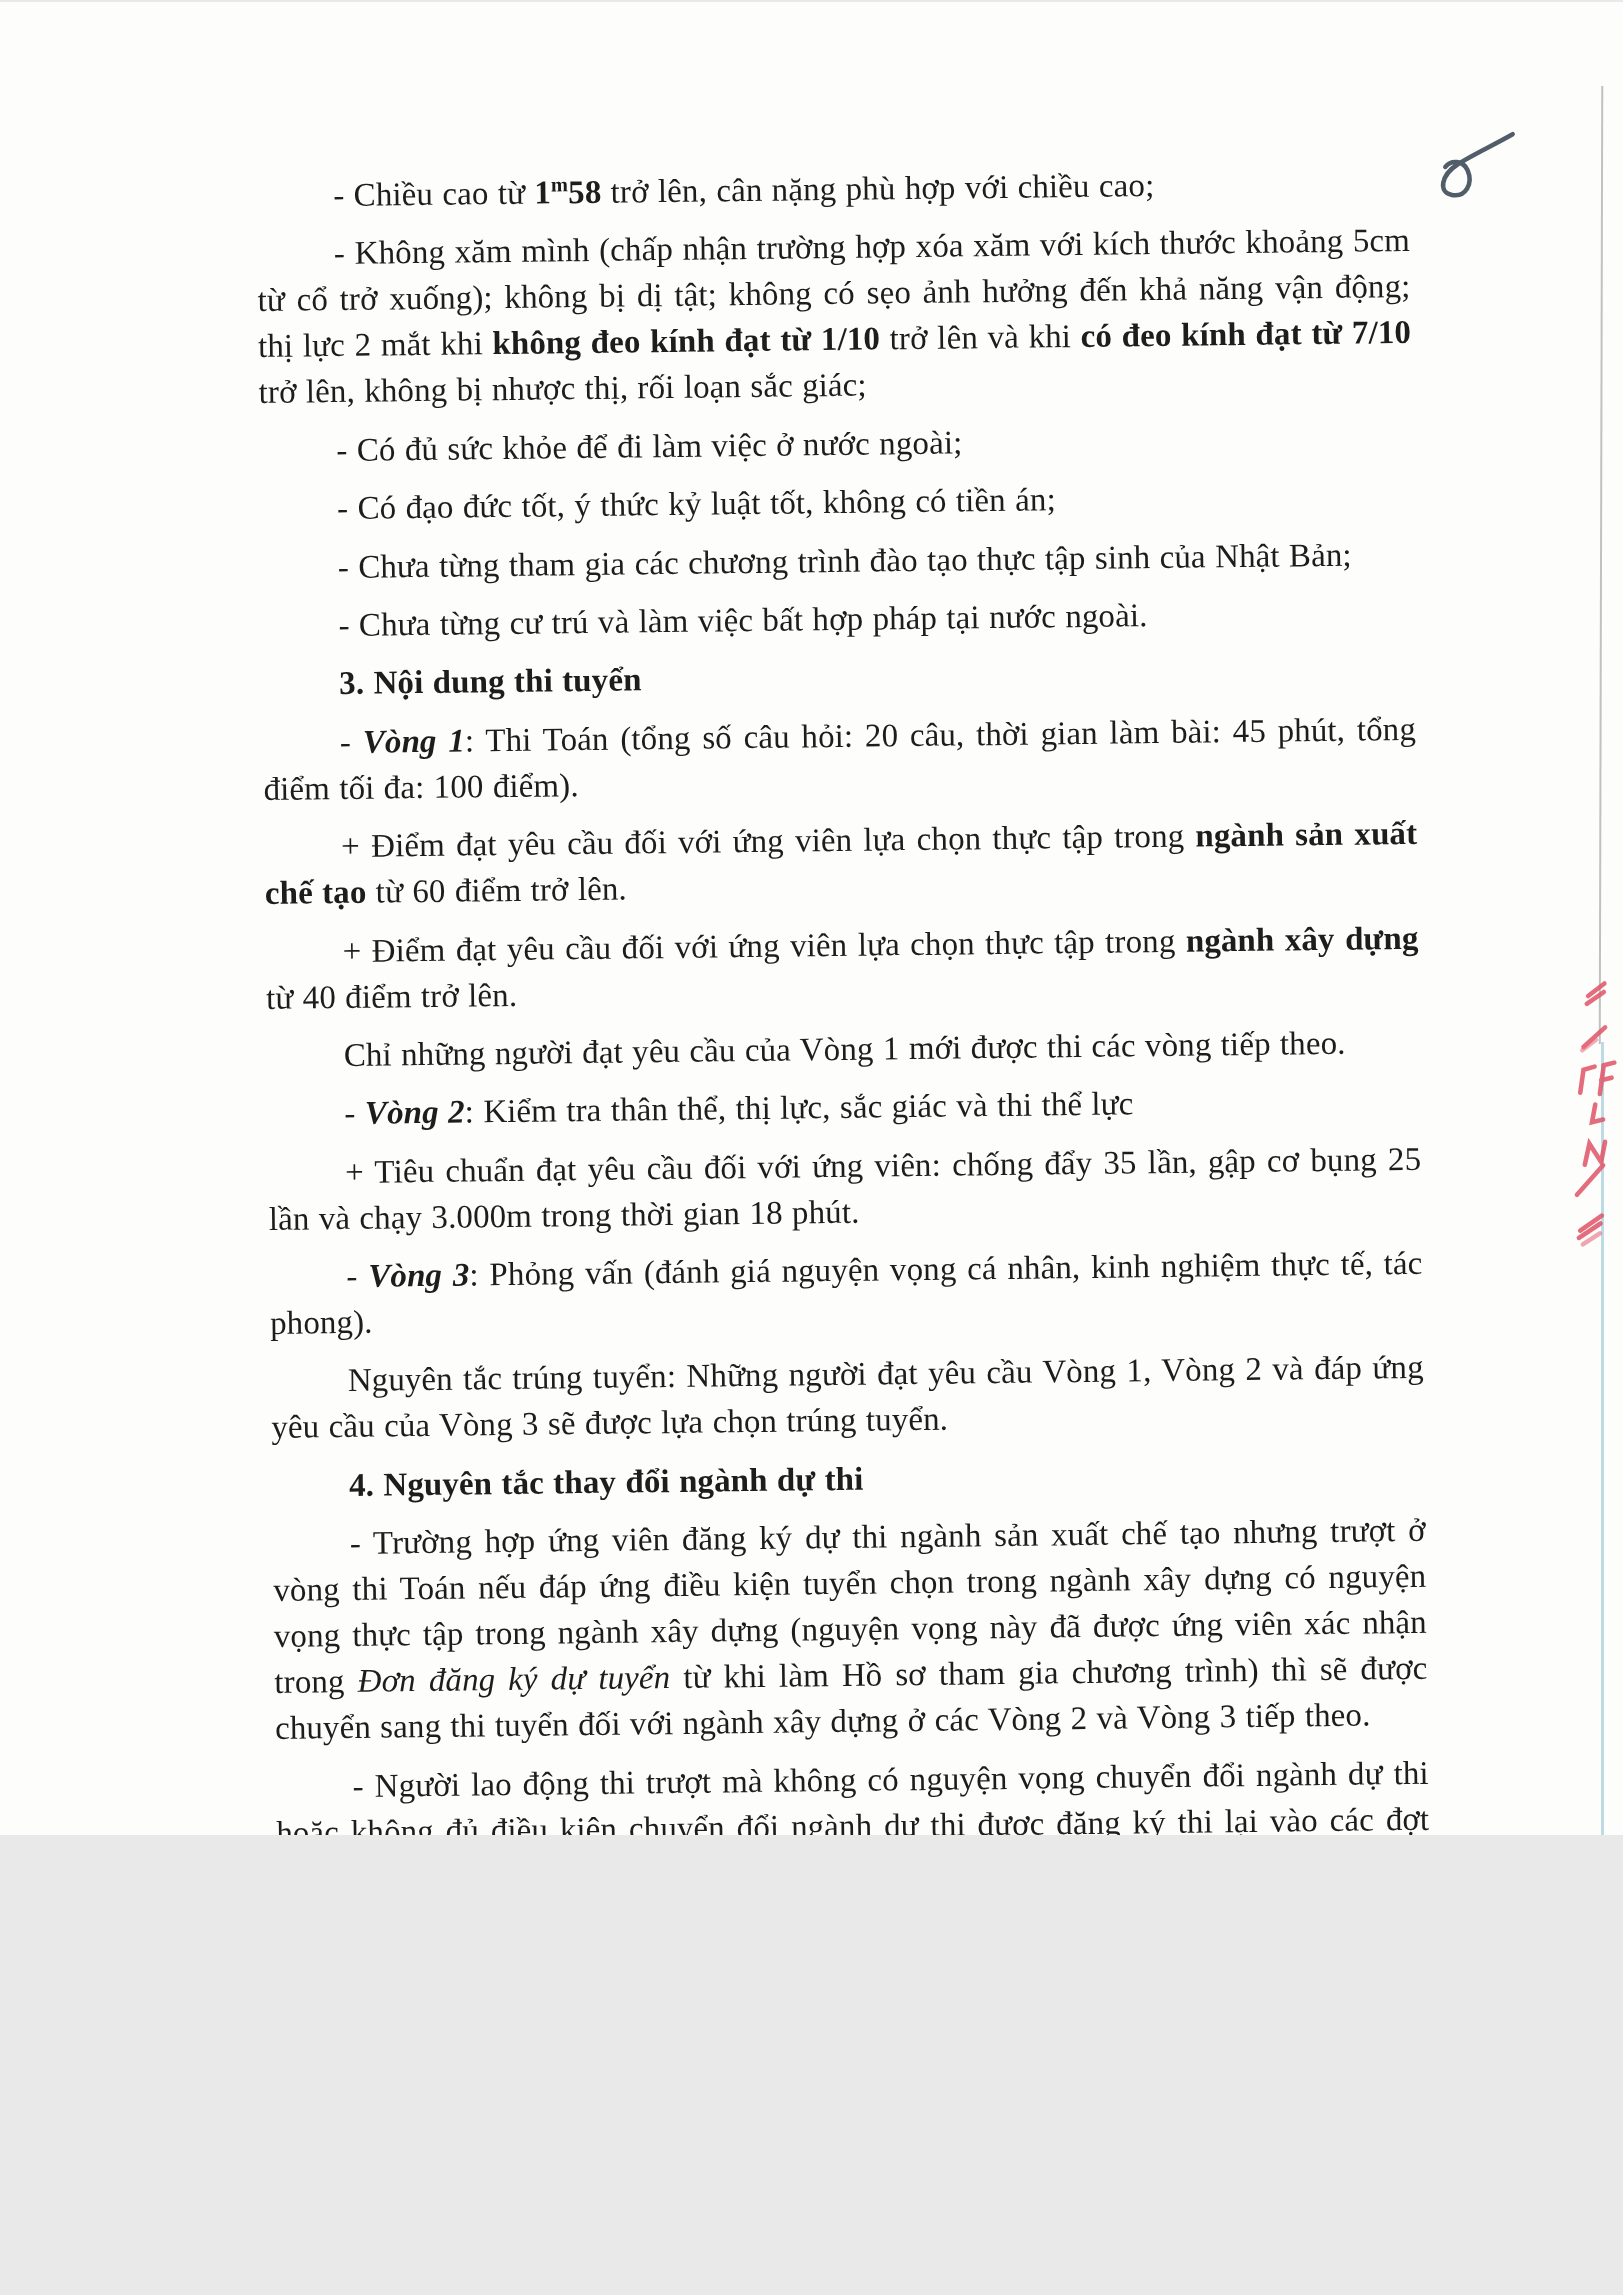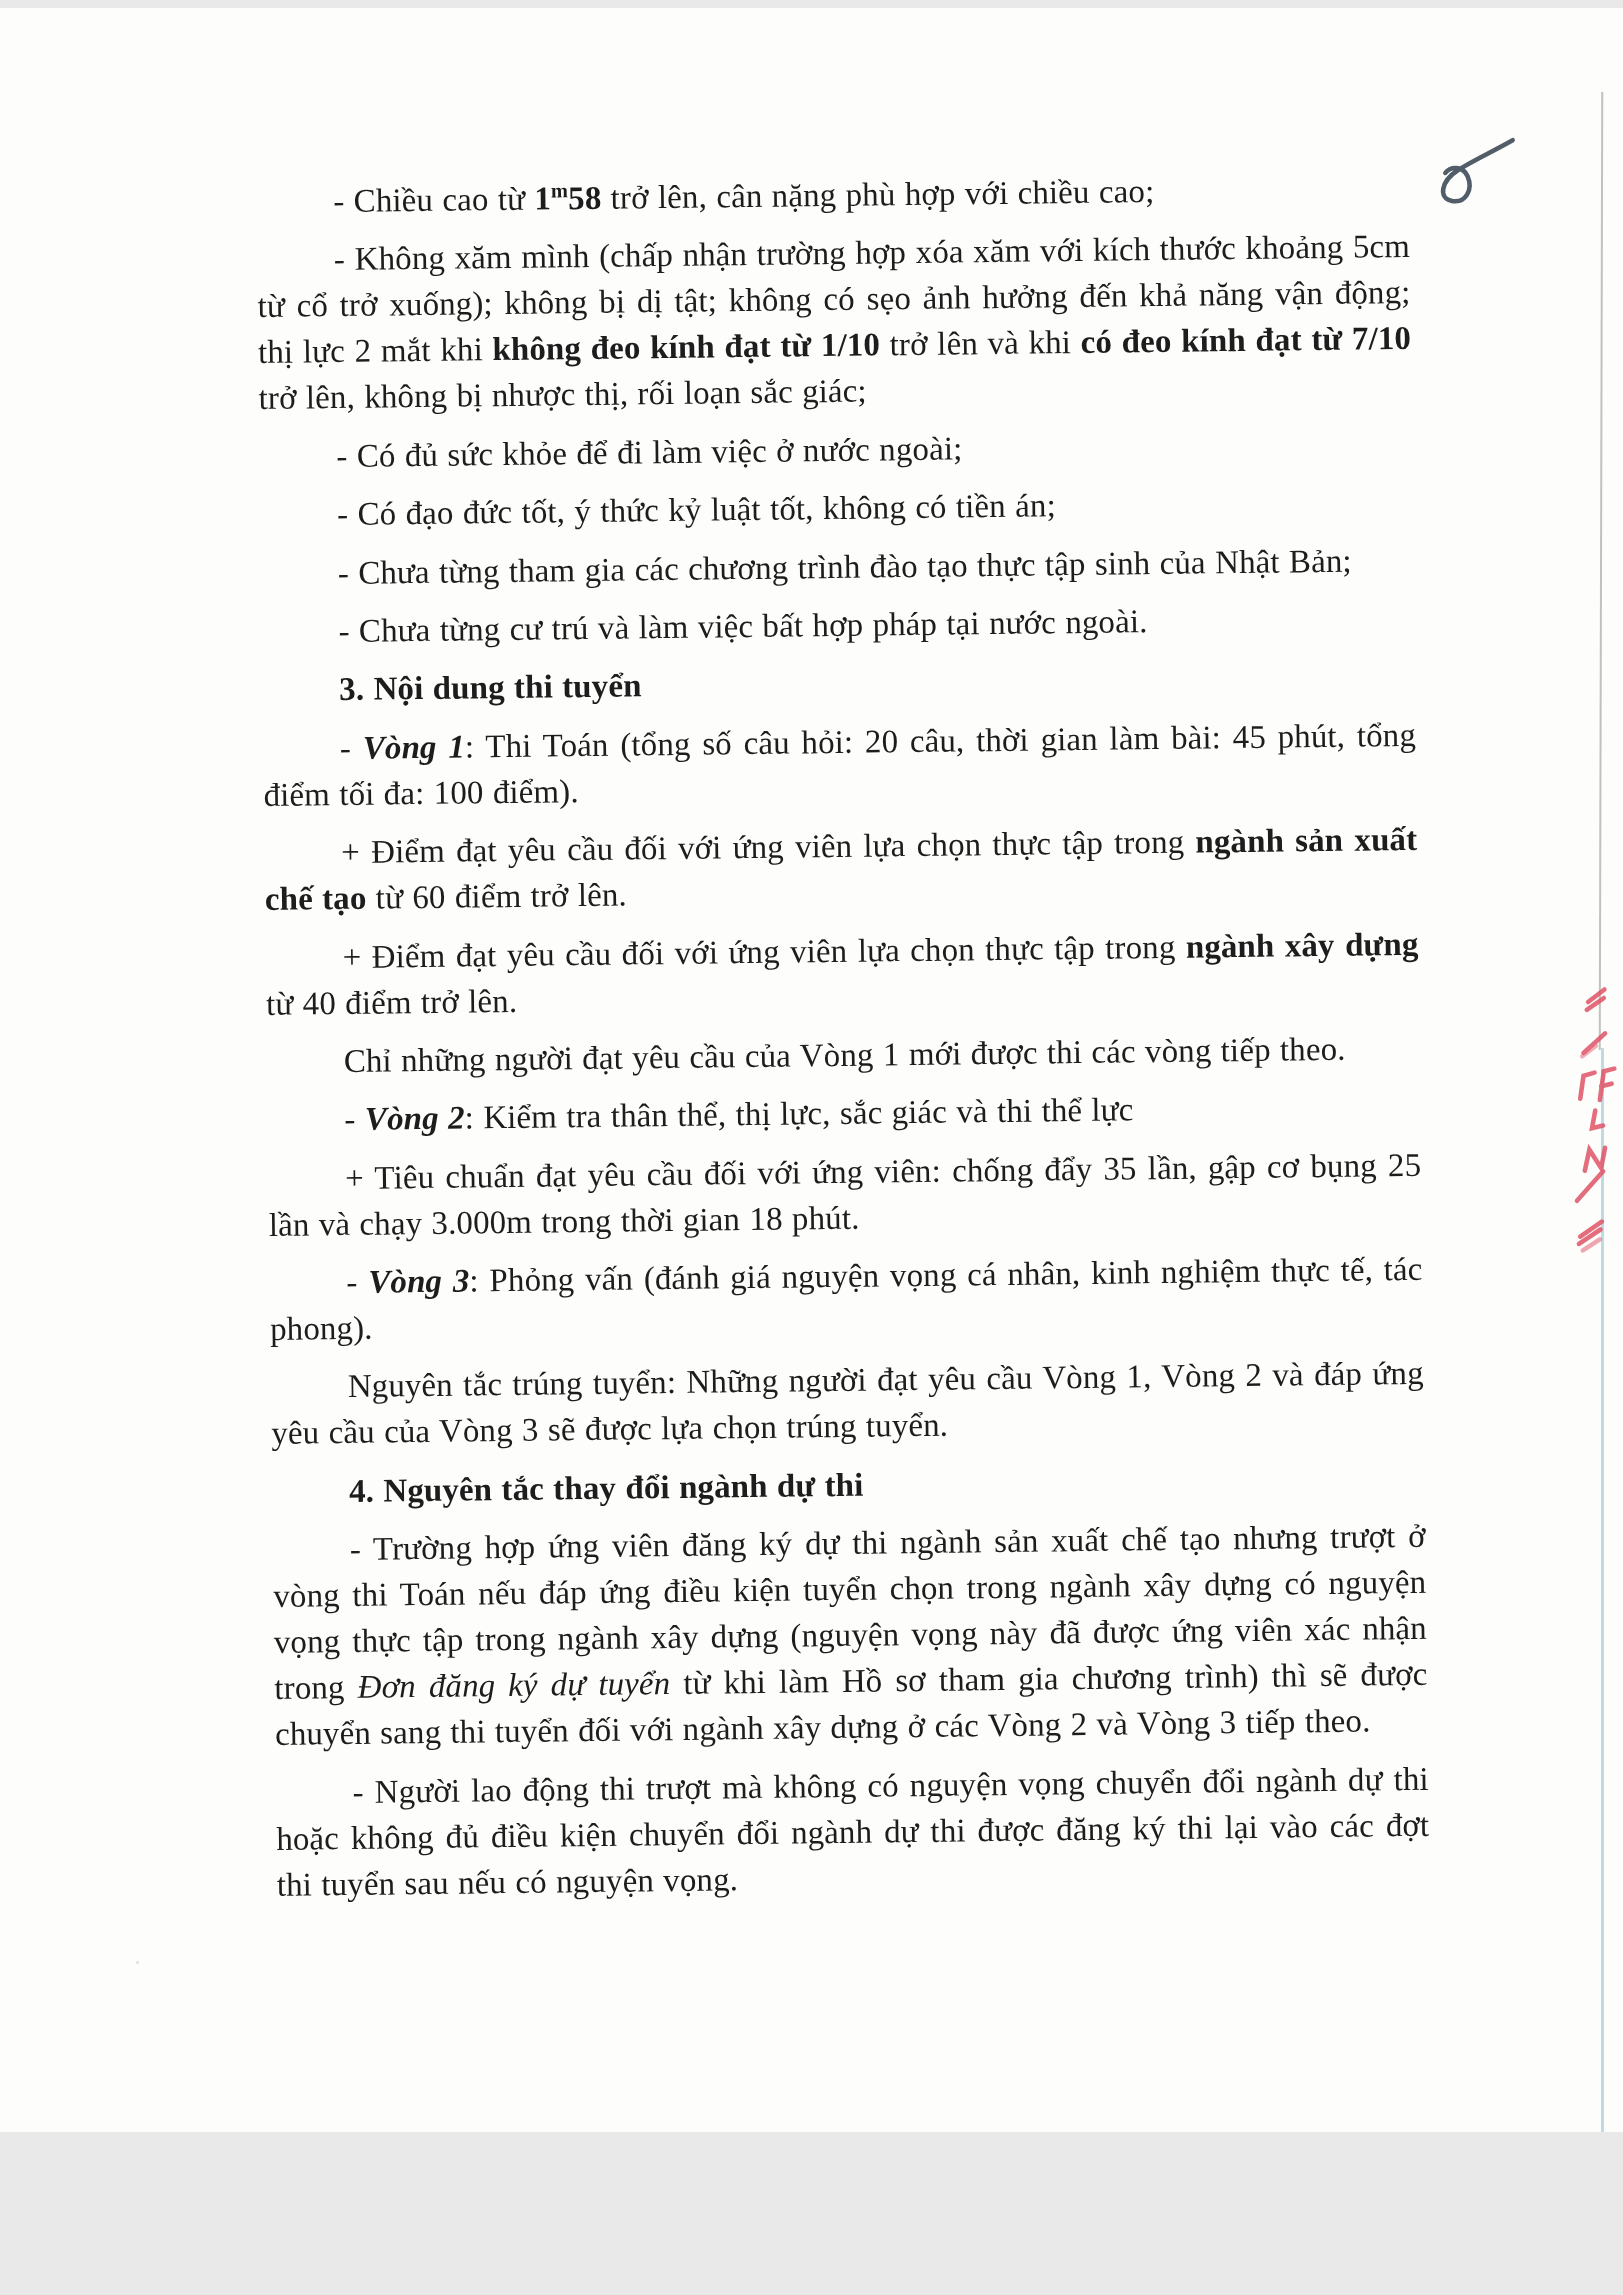--- a/index.html
+++ b/index.html
@@ -1,20 +1,20 @@
 <!DOCTYPE html>
 <html lang="vi" style="font-size:10.5px"><head>
 <meta charset="utf-8">
 <style>
   html, body { margin: 0; padding: 0; background: #e9e9e9; }
   .page {
     position: relative;
     width: 1624px;
-    height: 2124px;
-    margin: 8px auto;
+    height: 1833px;
+    margin: 2px auto;
     background: #fdfdfb;
     overflow: hidden;
     font-family: "Liberation Serif", "DejaVu Serif", serif;
   }
   
   .doc {
     position: absolute;
     left: 256px;
     top: 171px;
     width: 1153px;

